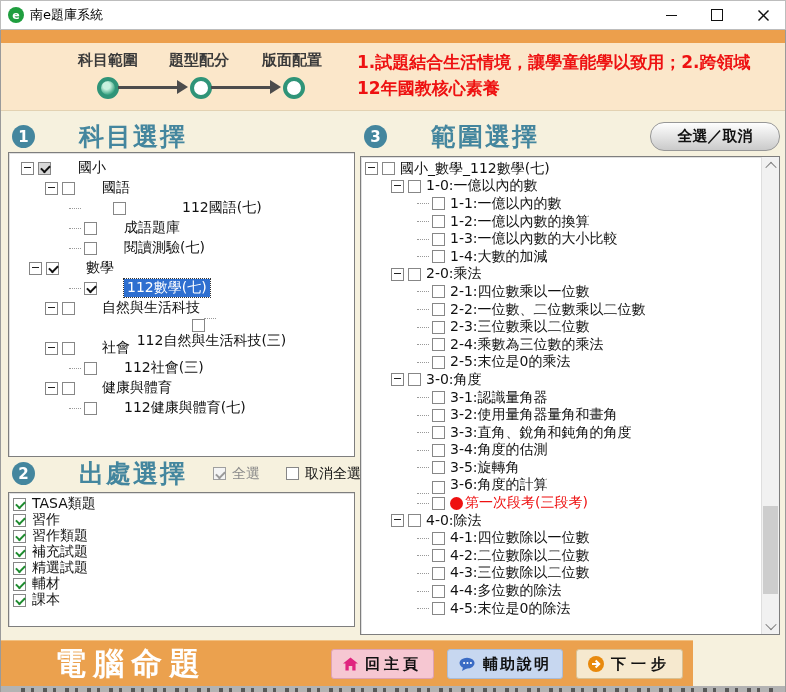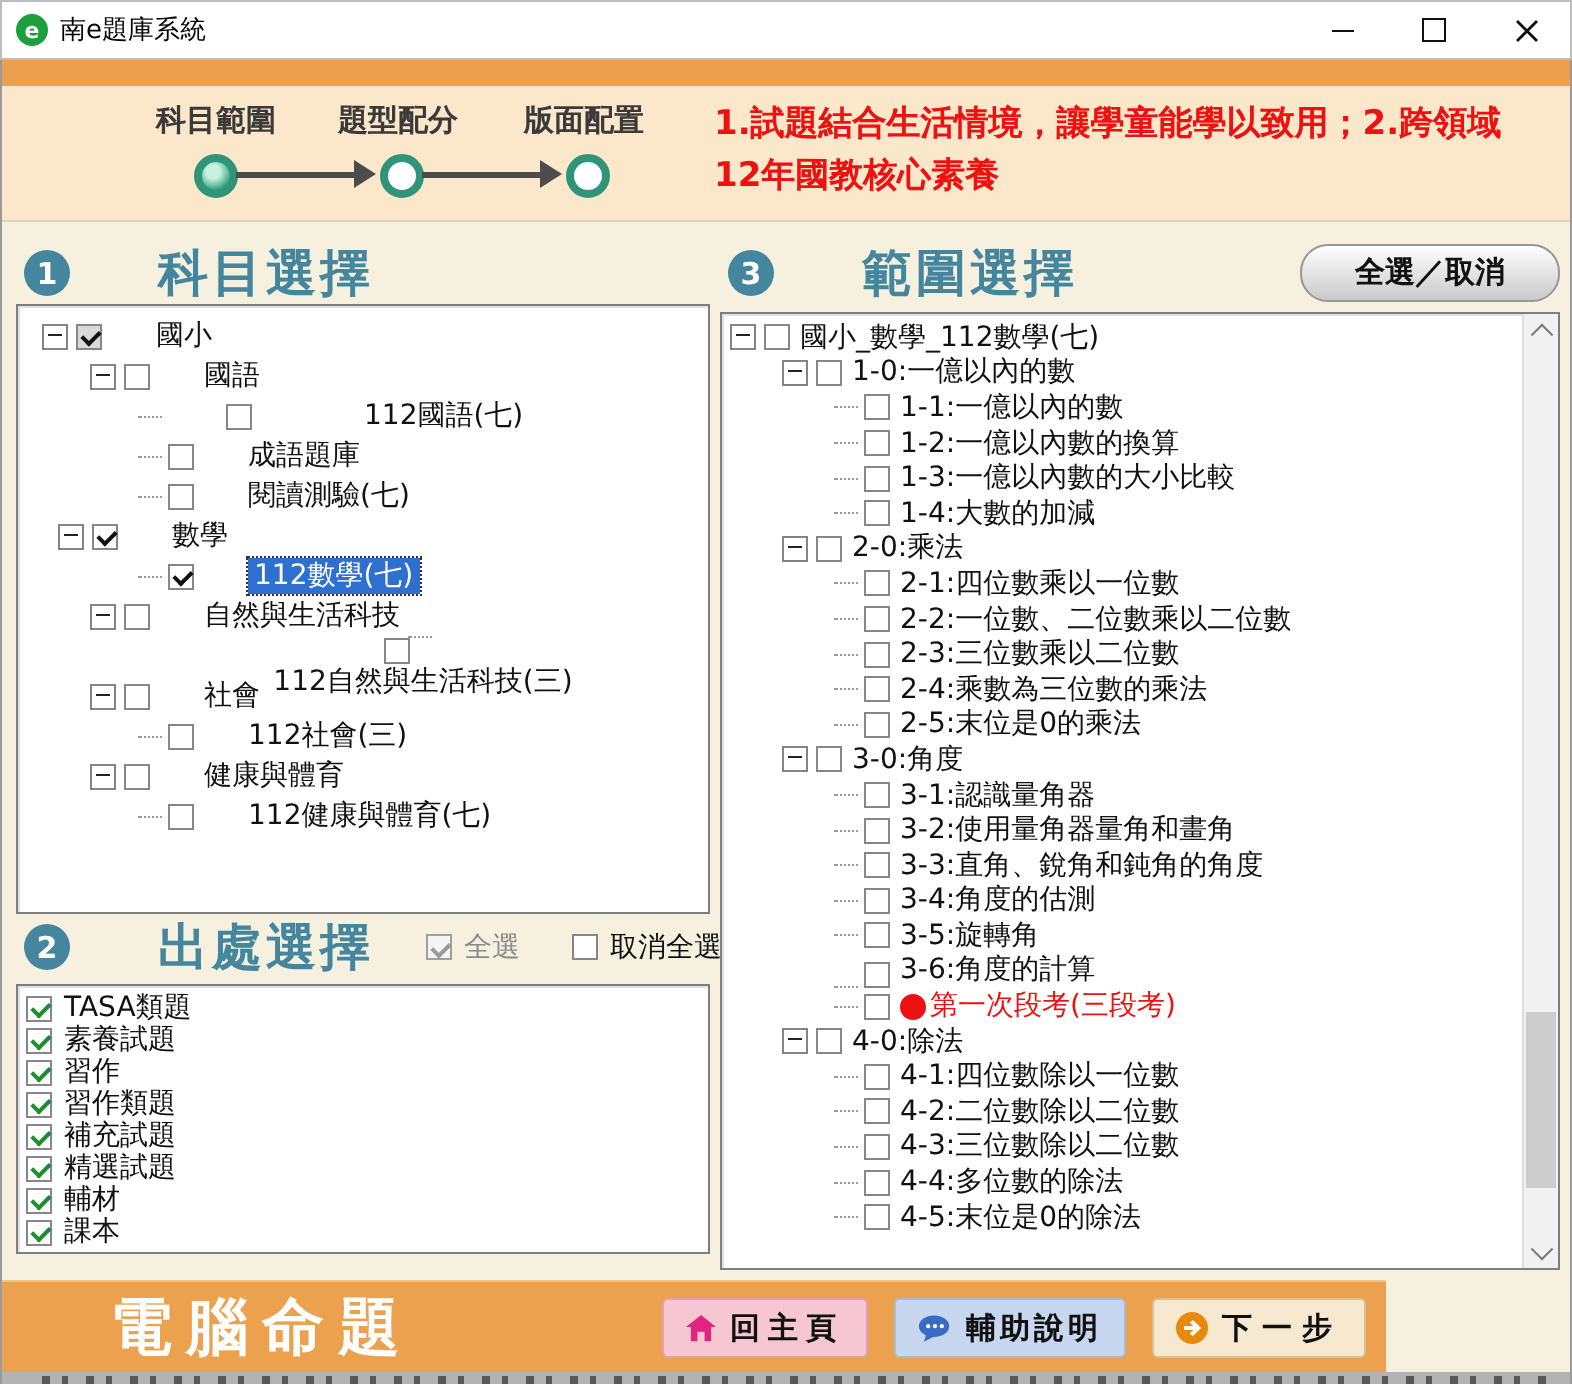--- a/index.html
+++ b/index.html
@@ -235,24 +235,20 @@
   </span>
 </div>
 <div class="panel p-source">
   <div class="content src" id="source-list">
       <div class="row">
         <span class="cb on green"></span>
         <span class="lbl">TASA類題</span>
       </div>
       <div class="row">
         <span class="cb on green"></span>
-        <span class="lbl">素養試題</span>
-      </div>
-      <div class="row">
-        <span class="cb on green"></span>
         <span class="lbl">習作</span>
       </div>
       <div class="row">
         <span class="cb on green"></span>
         <span class="lbl">習作類題</span>
       </div>
       <div class="row">
         <span class="cb on green"></span>
         <span class="lbl">補充試題</span>
       </div>

